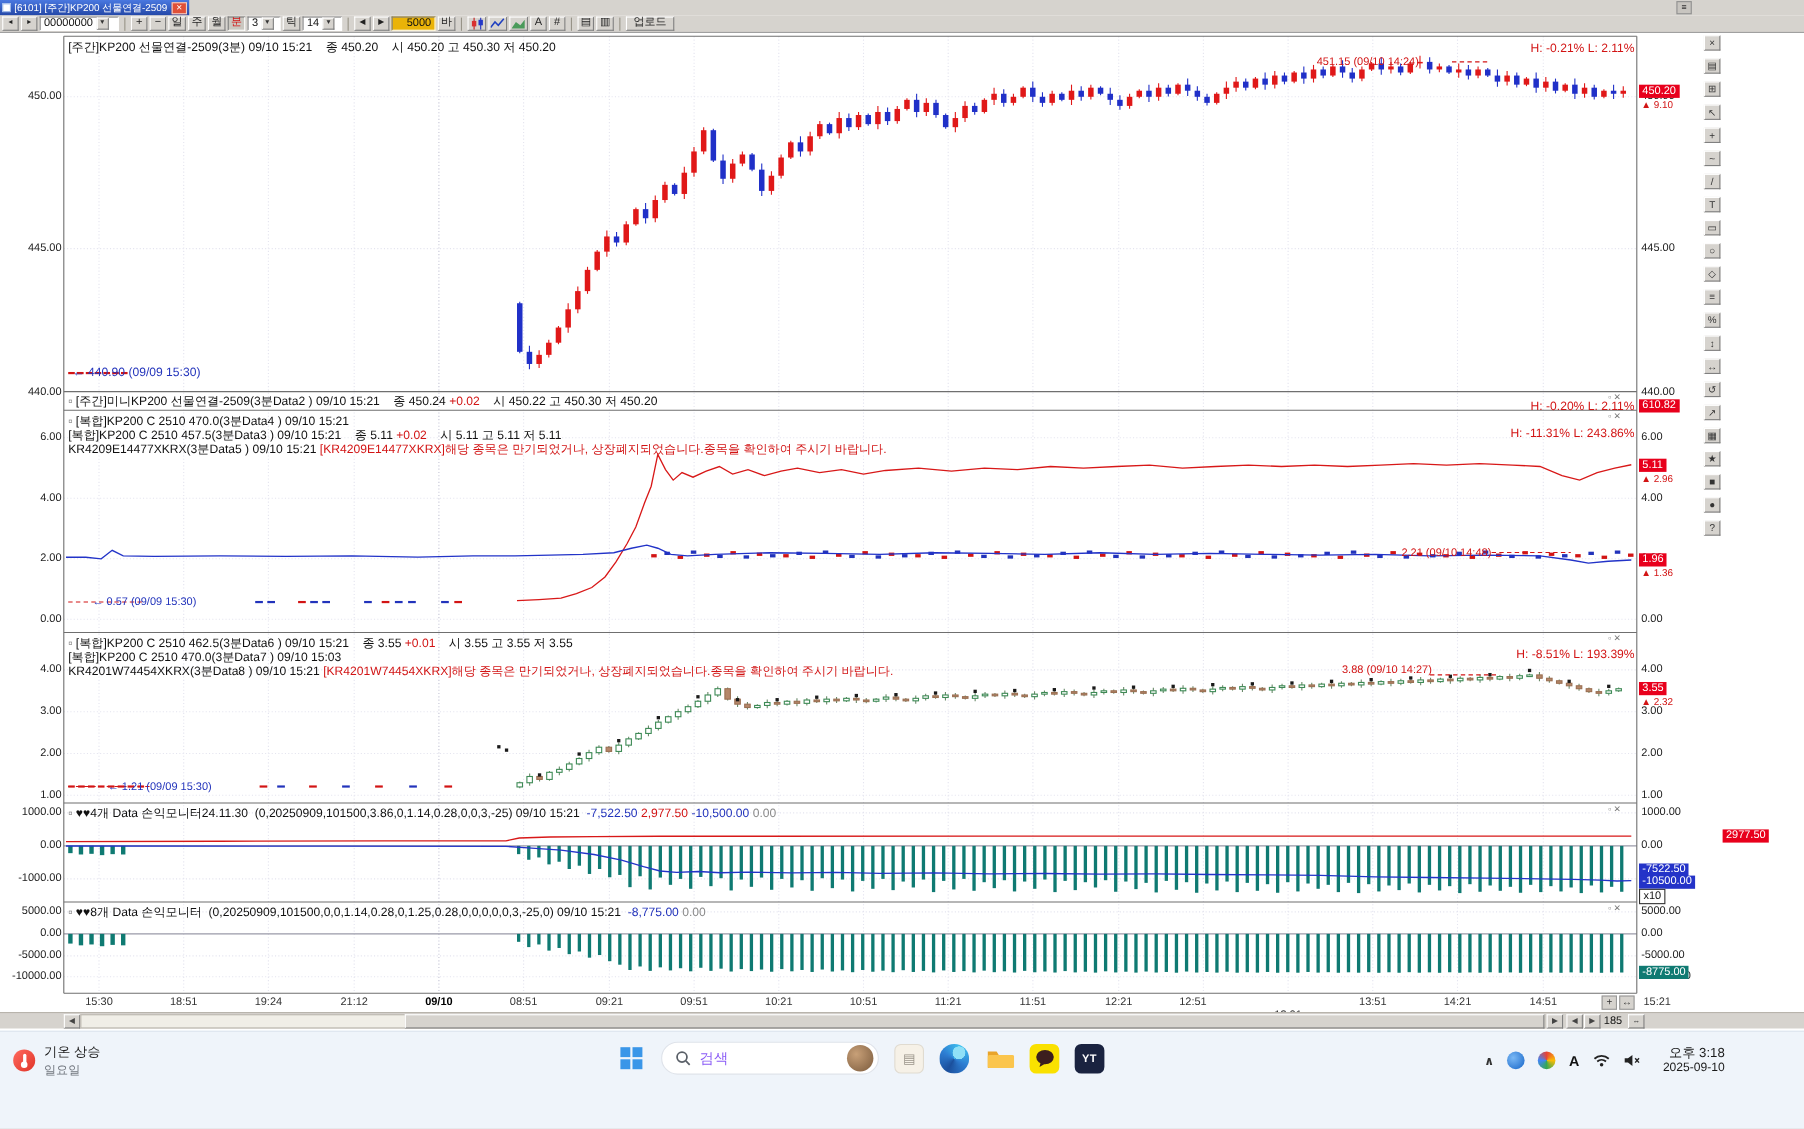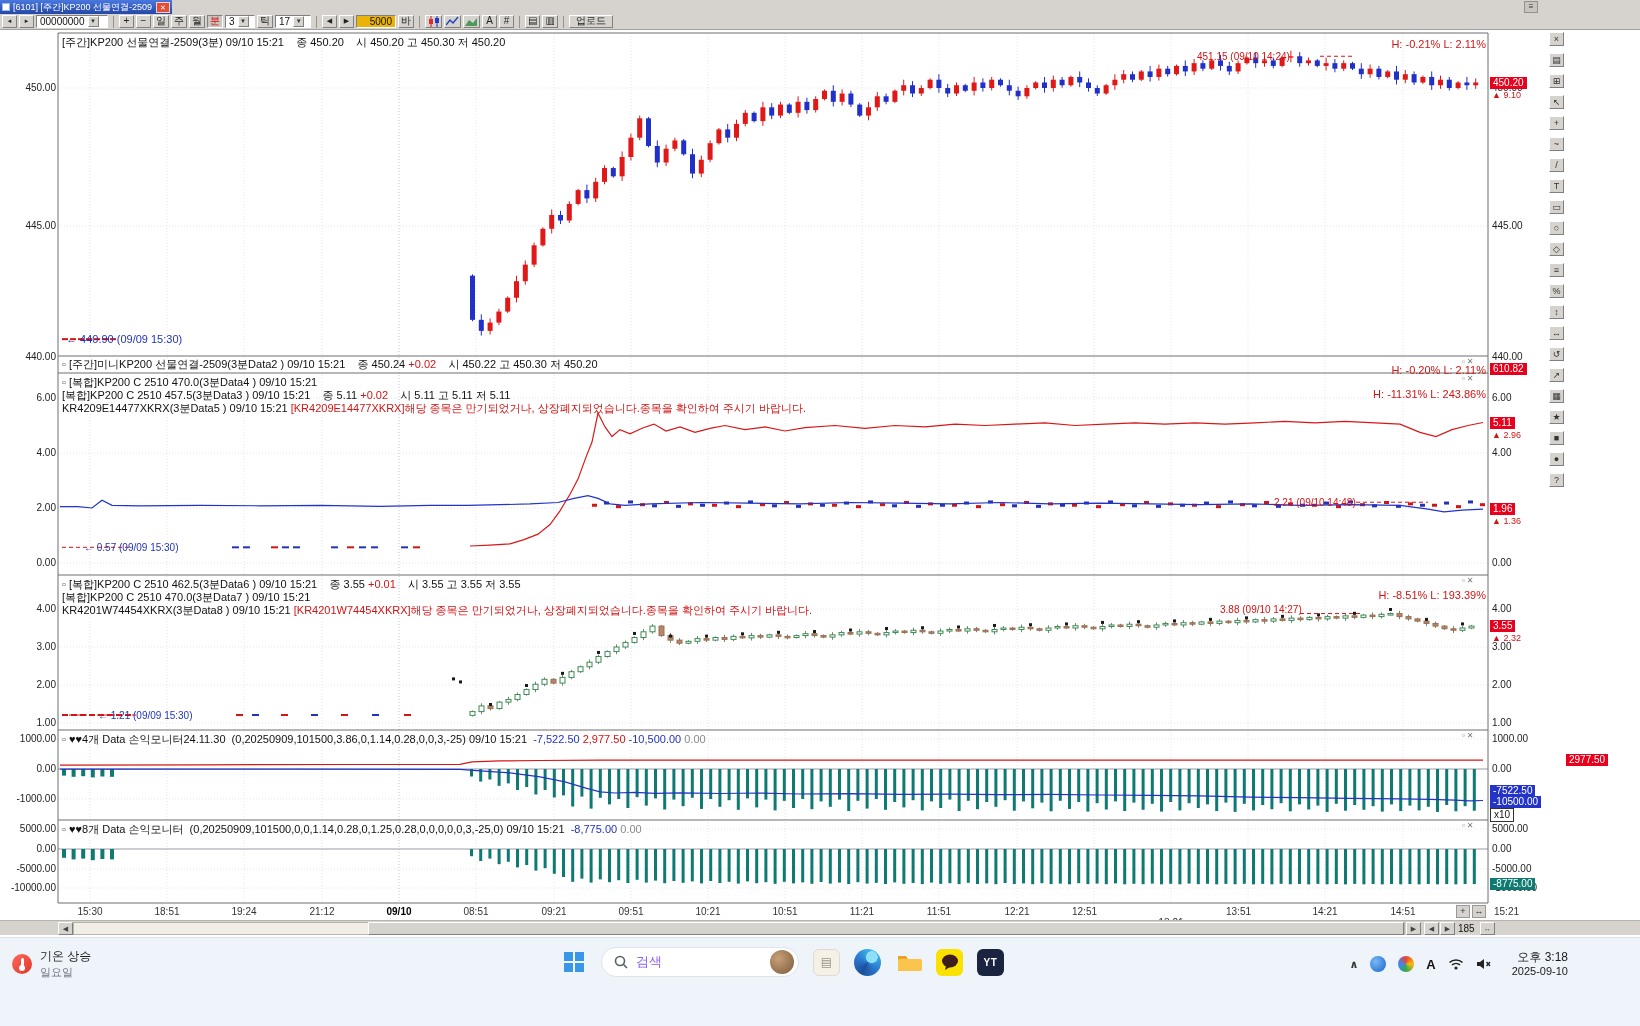--- a/index.html
+++ b/index.html
@@ -88,21 +88,21 @@
     <div class="tbtn">일</div>
     <div class="tbtn">주</div>
     <div class="tbtn">월</div>
     <div class="tbtn pressed">분</div>
     <div class="tcombo" style="width:30px">
       <span>3</span>
       <span class="arr">▼</span>
     </div>
     <div class="tbtn">틱</div>
     <div class="tcombo" style="width:36px">
-      <span>17</span>
+      <span>14</span>
       <span class="arr">▼</span>
     </div>
     <div class="tsep"></div>
     <div class="tbtn sm">◀</div>
     <div class="tbtn sm">▶</div>
     <div class="tinput" style="width:40px">5000</div>
     <div class="tbtn">바</div>
     <div class="tsep"></div>
     <div class="ticon">
       <svg width="12" height="11" viewBox="0 0 12 11">
@@ -1048,21 +1048,21 @@
       <div style="position: absolute; left: 1462px; top: 374px; font-size: 8px; color: rgb(119, 119, 119); letter-spacing: 2px; pointer-events: auto;">▫✕</div>
       <div style="position: absolute; left: 2px; top: 603px; width: 54px; text-align: right; font-size: 10px; color: rgb(34, 34, 34);">4.00</div>
       <div style="position: absolute; left: 1492px; top: 603px; font-size: 10px; color: rgb(34, 34, 34);">4.00</div>
       <div style="position: absolute; left: 2px; top: 641px; width: 54px; text-align: right; font-size: 10px; color: rgb(34, 34, 34);">3.00</div>
       <div style="position: absolute; left: 1492px; top: 641px; font-size: 10px; color: rgb(34, 34, 34);">3.00</div>
       <div style="position: absolute; left: 2px; top: 679px; width: 54px; text-align: right; font-size: 10px; color: rgb(34, 34, 34);">2.00</div>
       <div style="position: absolute; left: 1492px; top: 679px; font-size: 10px; color: rgb(34, 34, 34);">2.00</div>
       <div style="position: absolute; left: 2px; top: 717px; width: 54px; text-align: right; font-size: 10px; color: rgb(34, 34, 34);">1.00</div>
       <div style="position: absolute; left: 1492px; top: 717px; font-size: 10px; color: rgb(34, 34, 34);">1.00</div>
       <div style="position: absolute; left: 62px; top: 577px; font-size: 11px; white-space: pre; color: rgb(17, 17, 17);"><span style="color: rgb(102, 102, 102);">▫ </span><span style="color: rgb(17, 17, 17);">[복합]KP200 C 2510 462.5(3분Data6 ) 09/10 15:21    종 3.55 </span><span style="color: rgb(210, 20, 20);">+0.01</span><span style="color: rgb(17, 17, 17);">    시 3.55 고 3.55 저 3.55</span></div>
-      <div style="position: absolute; left: 62px; top: 590px; font-size: 11px; white-space: pre; color: rgb(17, 17, 17);"><span style="color: rgb(17, 17, 17);">[복합]KP200 C 2510 470.0(3분Data7 ) 09/10 15:21</span></div>
+      <div style="position: absolute; left: 62px; top: 590px; font-size: 11px; white-space: pre; color: rgb(17, 17, 17);"><span style="color: rgb(17, 17, 17);">[복합]KP200 C 2510 470.0(3분Data7 ) 09/10 15:03</span></div>
       <div style="position: absolute; left: 62px; top: 603px; font-size: 11px; white-space: pre; color: rgb(17, 17, 17);"><span style="color: rgb(17, 17, 17);">KR4201W74454XKRX(3분Data8 ) 09/10 15:21 </span><span style="color: rgb(210, 20, 20);">[KR4201W74454XKRX]해당 종목은 만기되었거나, 상장폐지되었습니다.종목을 확인하여 주시기 바랍니다.</span></div>
       <div style="position: absolute; right: 154px; top: 589px; font-size: 11px; color: rgb(210, 20, 20);">H: -8.51%  L: 193.39%</div>
       <div style="position: absolute; left: 1490px; top: 620px; font-size: 10px; line-height: 12px; padding: 0px 3px; background: rgb(232, 0, 28); color: rgb(255, 255, 255); border: none;">3.55</div>
       <div style="position: absolute; left: 1492px; top: 633px; font-size: 9px; color: rgb(210, 20, 20);">▲ 2.32</div>
       <div style="position: absolute; left: 1220px; top: 604px; font-size: 10px; white-space: pre; color: rgb(210, 20, 20);">3.88 (09/10 14:27)</div>
       <div style="position: absolute; left: 82px; top: 710px; font-size: 10px; white-space: pre; color: rgb(34, 51, 187); margin-left: 16px;">← 1.21 (09/09 15:30)</div>
       <div style="position: absolute; left: 1462px; top: 576px; font-size: 8px; color: rgb(119, 119, 119); letter-spacing: 2px; pointer-events: auto;">▫✕</div>
       <div style="position: absolute; left: 2px; top: 733px; width: 54px; text-align: right; font-size: 10px; color: rgb(34, 34, 34);">1000.00</div>
       <div style="position: absolute; left: 1492px; top: 733px; font-size: 10px; color: rgb(34, 34, 34);">1000.00</div>
       <div style="position: absolute; left: 2px; top: 763px; width: 54px; text-align: right; font-size: 10px; color: rgb(34, 34, 34);">0.00</div>
@@ -1094,21 +1094,21 @@
       <div style="position: absolute; left: 454px; top: 906px; width: 44px; text-align: center; font-size: 10px; color: rgb(51, 51, 51); font-weight: normal;">08:51</div>
       <div style="position: absolute; left: 532px; top: 906px; width: 44px; text-align: center; font-size: 10px; color: rgb(51, 51, 51); font-weight: normal;">09:21</div>
       <div style="position: absolute; left: 609px; top: 906px; width: 44px; text-align: center; font-size: 10px; color: rgb(51, 51, 51); font-weight: normal;">09:51</div>
       <div style="position: absolute; left: 686px; top: 906px; width: 44px; text-align: center; font-size: 10px; color: rgb(51, 51, 51); font-weight: normal;">10:21</div>
       <div style="position: absolute; left: 763px; top: 906px; width: 44px; text-align: center; font-size: 10px; color: rgb(51, 51, 51); font-weight: normal;">10:51</div>
       <div style="position: absolute; left: 840px; top: 906px; width: 44px; text-align: center; font-size: 10px; color: rgb(51, 51, 51); font-weight: normal;">11:21</div>
       <div style="position: absolute; left: 917px; top: 906px; width: 44px; text-align: center; font-size: 10px; color: rgb(51, 51, 51); font-weight: normal;">11:51</div>
       <div style="position: absolute; left: 995px; top: 906px; width: 44px; text-align: center; font-size: 10px; color: rgb(51, 51, 51); font-weight: normal;">12:21</div>
       <div style="position: absolute; left: 1072px; top: 906px; width: 44px; text-align: left; font-size: 10px; color: rgb(51, 51, 51); font-weight: normal;">12:51</div>
       <div style="position: absolute; left: 1149px; top: 906px; width: 44px; text-align: center; font-size: 10px; color: rgb(51, 51, 51); font-weight: normal; margin-top: 11px;">13:21</div>
-      <div style="position: absolute; left: 1226px; top: 906px; width: 44px; font-size: 10px; color: rgb(51, 51, 51); font-weight: normal;">13:51</div>
+      <div style="position: absolute; left: 1226px; top: 906px; width: 44px; text-align: center; font-size: 10px; color: rgb(51, 51, 51); font-weight: normal;">13:51</div>
       <div style="position: absolute; left: 1303px; top: 906px; width: 44px; text-align: center; font-size: 10px; color: rgb(51, 51, 51); font-weight: normal;">14:21</div>
       <div style="position: absolute; left: 1381px; top: 906px; width: 44px; text-align: center; font-size: 10px; color: rgb(51, 51, 51); font-weight: normal;">14:51</div>
       <div style="position: absolute; left: 1494px; top: 906px; font-size: 10px; color: rgb(51, 51, 51);">15:21</div>
       <div style="position: absolute; left: 1456px; top: 905px; background: rgb(214, 211, 206); border: 1px solid rgb(153, 153, 153); width: 14px; height: 13px; text-align: center; font-size: 9px; line-height: 11px; color: rgb(51, 51, 51); pointer-events: auto;">+</div>
       <div style="position: absolute; left: 1472px; top: 905px; background: rgb(214, 211, 206); border: 1px solid rgb(153, 153, 153); width: 14px; height: 13px; text-align: center; font-size: 9px; line-height: 11px; color: rgb(51, 51, 51); pointer-events: auto;">↔</div>
     </div>
 
   <div class="right-strip" id="right-strip">
       <div class="sbtn">×</div>
       <div class="sbtn">▤</div>

